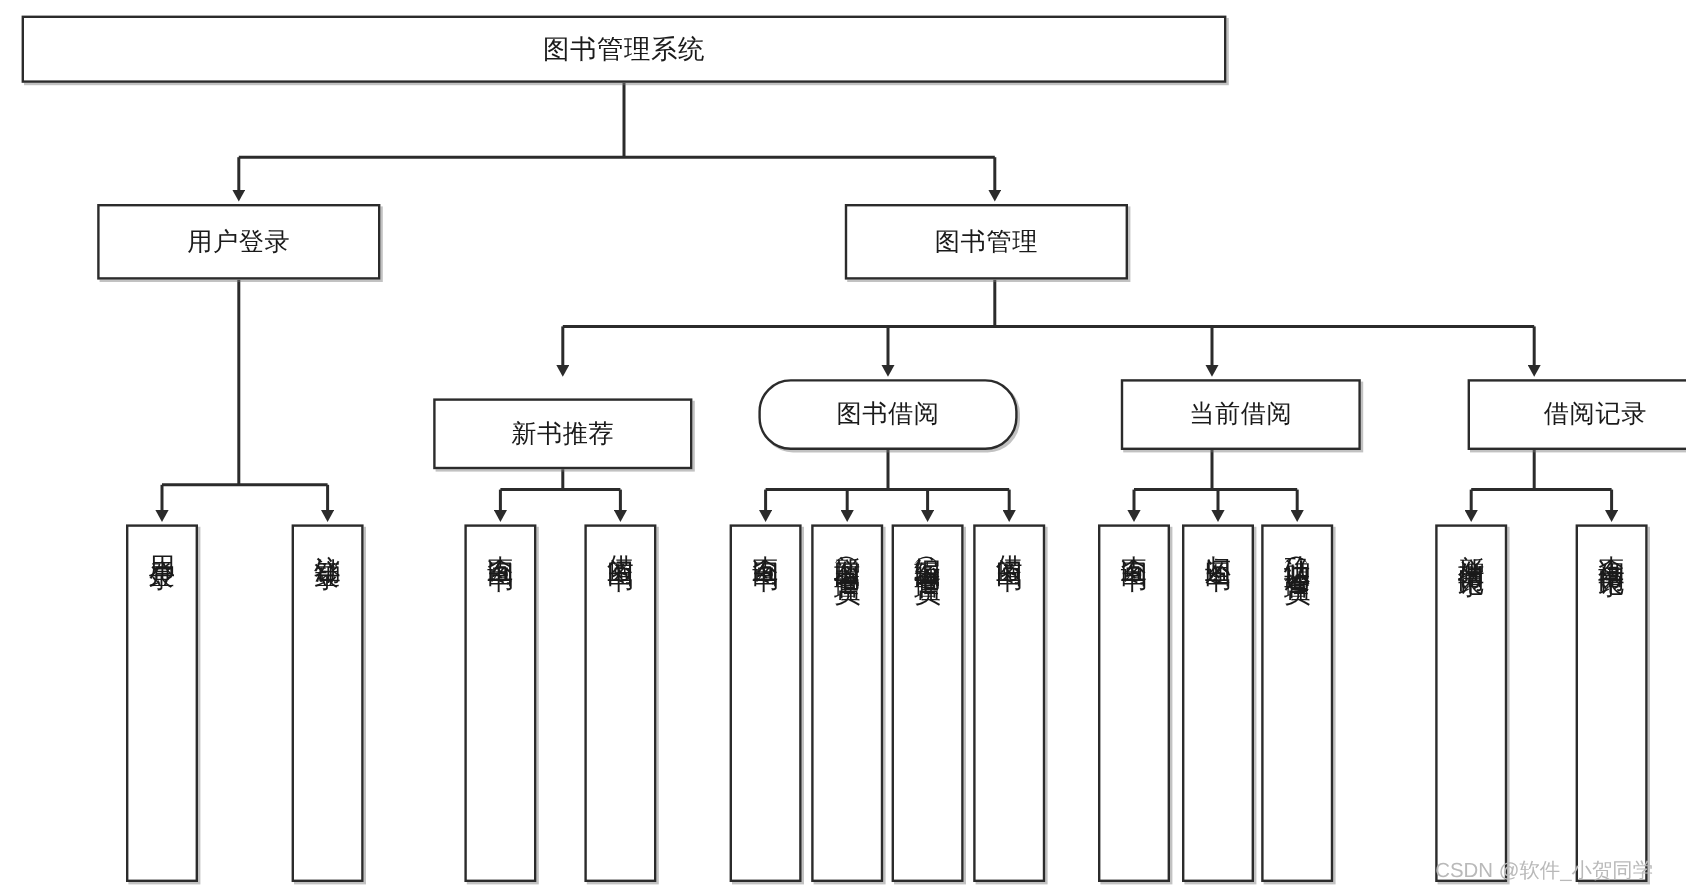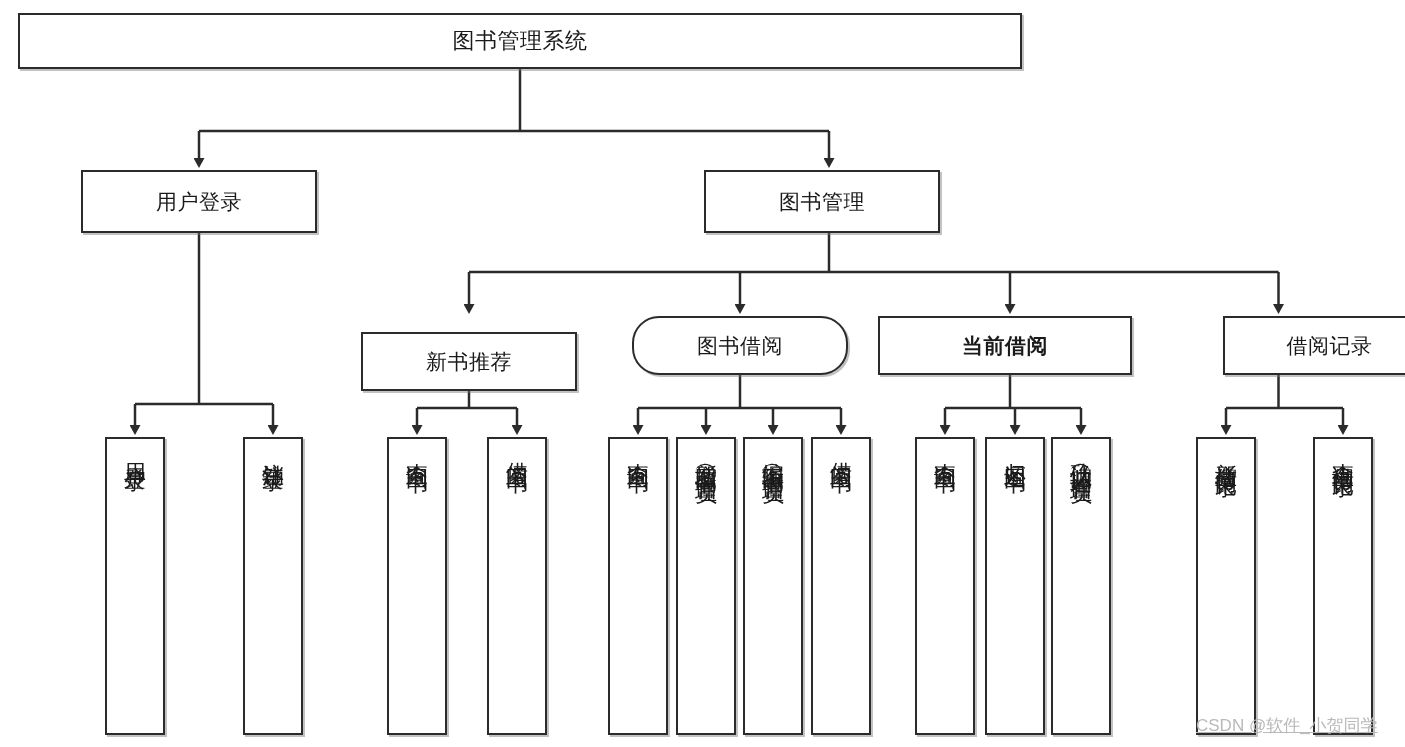--- a/index.html
+++ b/index.html
@@ -122,21 +122,21 @@
       </div>
       <div class="node horiz" style="left: 704px; top: 170px; width: 236px; height: 63px;">
         <span class="label">图书管理</span>
       </div>
       <div class="node horiz" style="left: 361px; top: 332px; width: 216px; height: 59px;">
         <span class="label">新书推荐</span>
       </div>
       <div class="node horiz" style="left: 632px; top: 316px; width: 216px; height: 59px; border-radius: 27px;">
         <span class="label">图书借阅</span>
       </div>
-      <div class="node horiz" style="left: 878px; top: 316px; width: 254px; height: 59px; font-weight: bold;">
+      <div class="node horiz" style="left: 934px; top: 316px; width: 200px; height: 59px;">
         <span class="label">当前借阅</span>
       </div>
       <div class="node horiz" style="left: 1223px; top: 316px; width: 213px; height: 59px;">
         <span class="label">借阅记录</span>
       </div>
       <div class="node vert" style="left: 105px; top: 437px; width: 60px; height: 298px;">
         <span class="label">用户登录</span>
       </div>
       <div class="node vert" style="left: 243px; top: 437px; width: 60px; height: 298px;">
         <span class="label">注销登录</span>
@@ -168,14 +168,14 @@
       <div class="node vert" style="left: 1051px; top: 437px; width: 60px; height: 298px;">
         <span class="label">确认归还（管理员）</span>
       </div>
       <div class="node vert" style="left: 1196px; top: 437px; width: 60px; height: 298px;">
         <span class="label">新增借阅记录</span>
       </div>
       <div class="node vert" style="left: 1313px; top: 437px; width: 60px; height: 298px;">
         <span class="label">查询借阅记录</span>
       </div>
     </div>
-  <div class="watermark" style="left: 1196px; top: 714px; text-decoration: underline;">CSDN @软件_小贺同学</div>
+  <div class="watermark" style="left: 1196px; top: 714px;">CSDN @软件_小贺同学</div>
 </div>
 
 </body></html>

